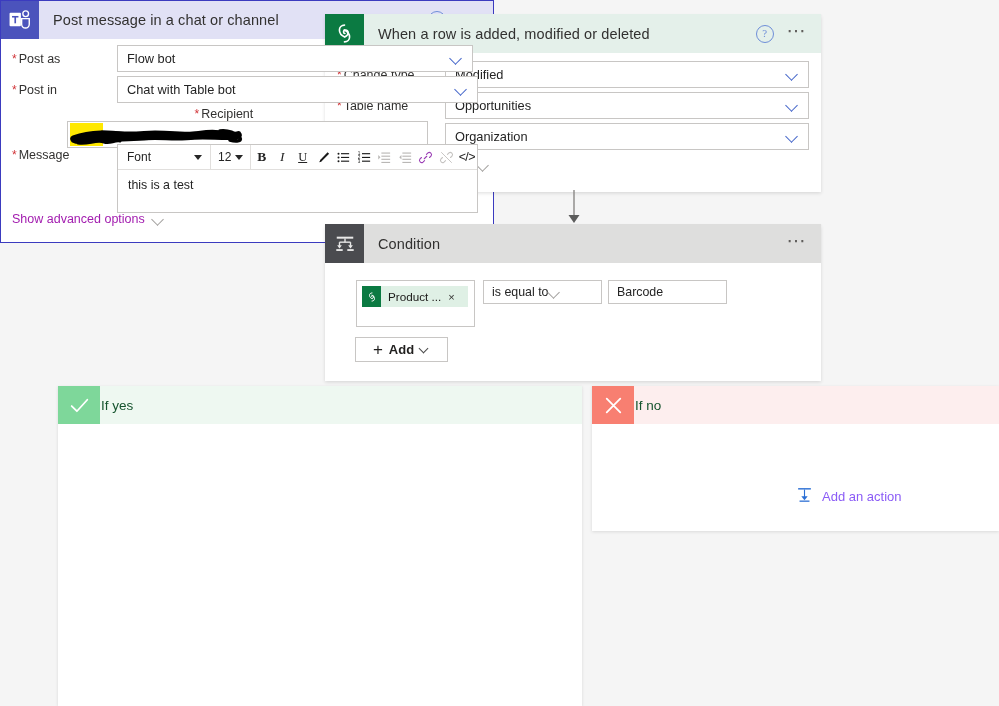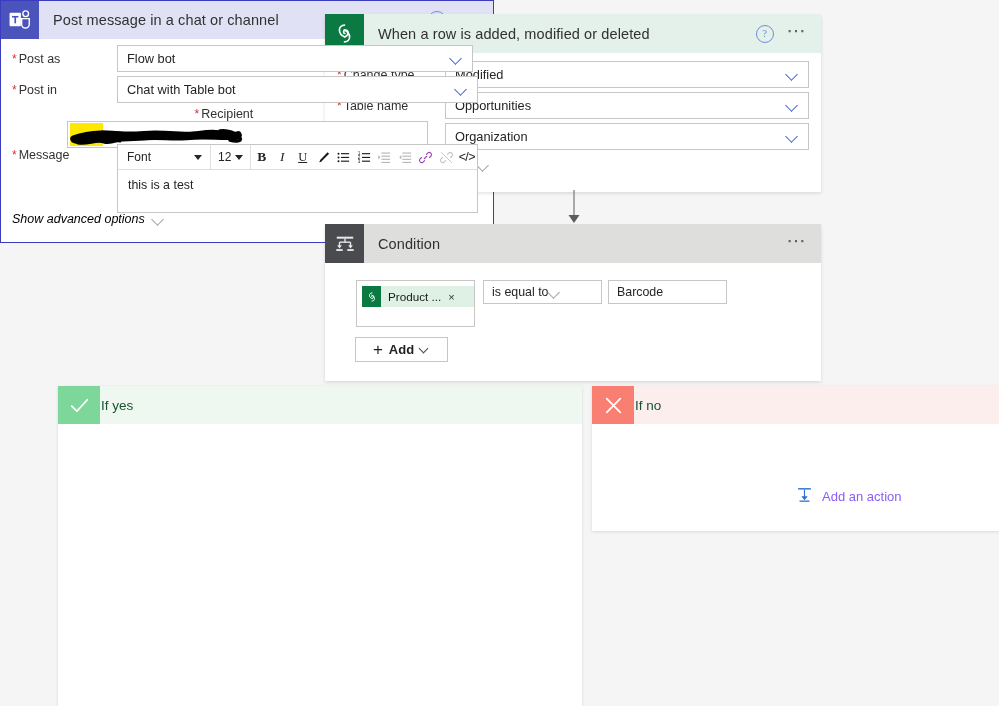--- a/index.html
+++ b/index.html
@@ -111,26 +111,25 @@
     border-bottom: 1.6px solid #4264c9;
     transform: rotate(45deg);
   }
   .chev.gray::before {
     border-color: #a19f9d;
     border-width: 1.3px;
   }
 
   .adv-link {
     font-size: 12.5px;
-    color: #000000;
+    color: #a21caf;
     display: flex;
     align-items: center;
     gap: 7px;
     cursor: pointer;
-    font-style: italic;
   }
 
   
   #trigger-card {
     left: 325px; top: 14px;
     width: 496px; height: 178px;
   }
   #trigger-card .card-header { background: #e4f0ea; }
   .dataverse-icon {
     width: 39px; height: 39px;
@@ -168,21 +167,21 @@
     height: 47px;
     border: 1px solid #c8c6c4;
     background: #fff;
     padding: 5px 5px 0 5px;
   }
   .token {
     display: inline-flex;
     align-items: center;
     height: 21px;
     background: #dff0e5;
-    padding-right: 15px;
+    padding-right: 9px;
   }
   .token-ico {
     width: 19px; height: 21px;
     background: #0b7a42;
     display: flex; align-items: center; justify-content: center;
     flex: 0 0 19px;
   }
   .token-label {
     font-size: 11.7px;
     color: #1b1a19;

